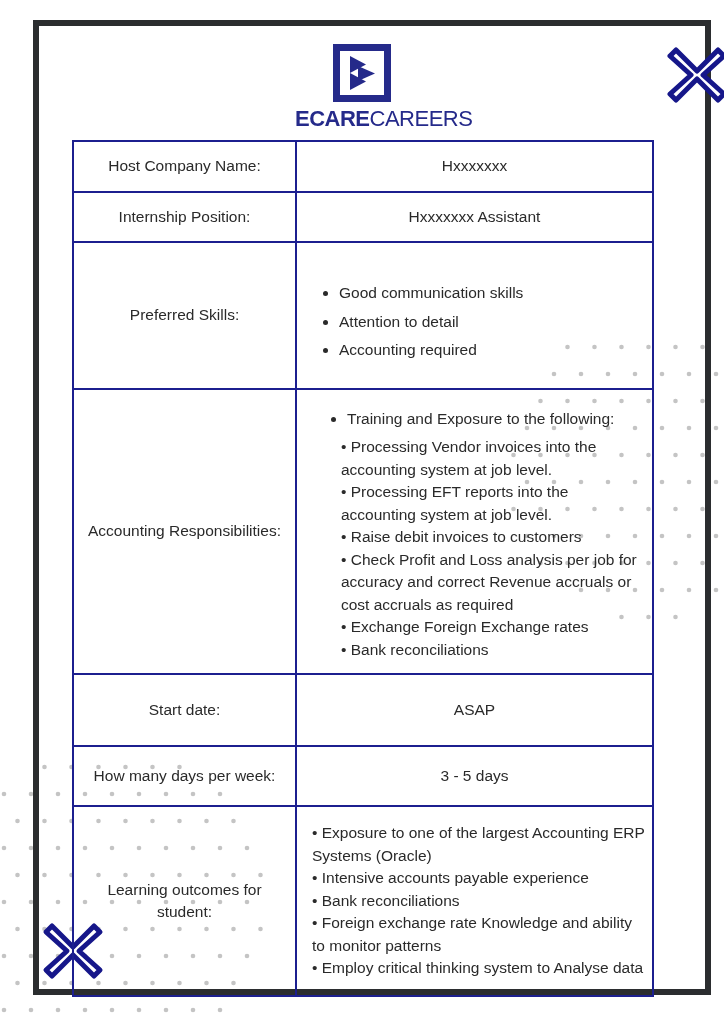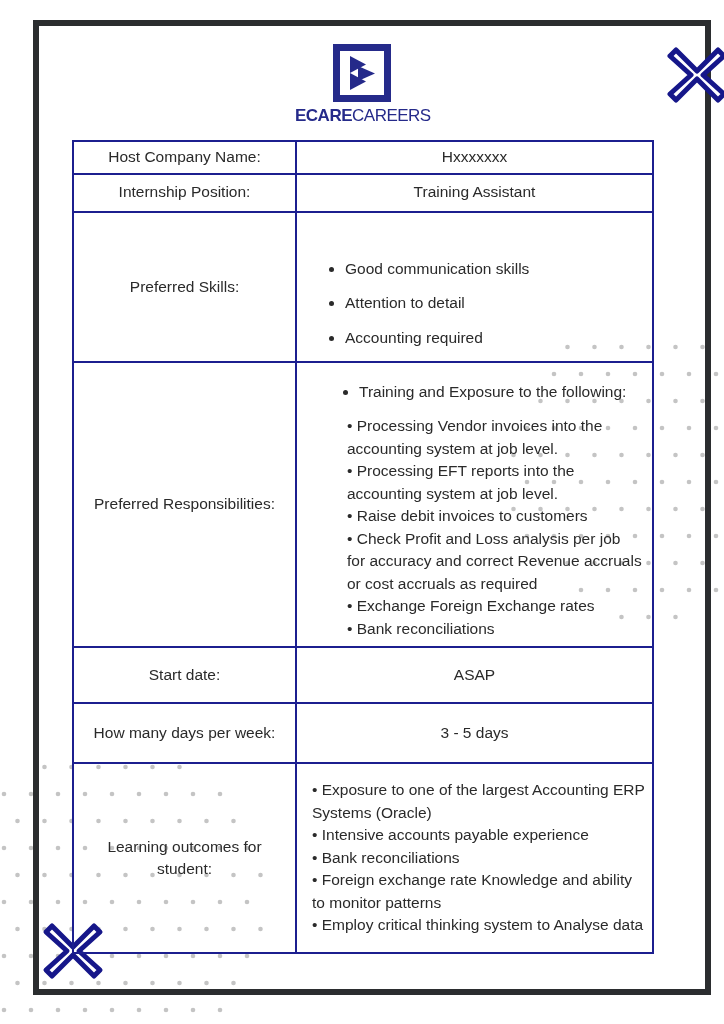--- a/index.html
+++ b/index.html
@@ -7,37 +7,37 @@
     width: 724px; height: 1024px; background: #ffffff; position: relative; overflow: hidden;
     font-family: "Liberation Sans", sans-serif; color: #2a2a2a;
   }
   .dots { position: absolute; pointer-events: none; }
   .frame {
     position: absolute; left: 33px; top: 20px; width: 666px; height: 963px;
     border: 6px solid #2b2d2f; box-sizing: content-box;
   }
   .logo { position: absolute; left: 295px; top: 44px; width: 134px; height: 86px; text-align: center; }
   .logo-mark { width: 58px; height: 58px; margin: 0 auto; display: block; }
-  .brand { margin-top: 4px; font-size: 17px; color: #252a8a; letter-spacing: -0.5px; white-space: nowrap; }
+  .brand { margin-top: 4px; font-size: 22px; color: #252a8a; letter-spacing: -0.5px; white-space: nowrap; }
   .brand .b1 { font-weight: bold; }
   .brand .b2 { font-weight: normal; }
 
   .tbl {
     position: absolute; left: 72px; top: 140px; width: 582px;
     border-collapse: collapse; table-layout: fixed;
   }
   .tbl td {
     border: 2px solid #1c1f8f; font-size: 15.5px; line-height: 22.5px; color: #2a2a2a;
-    vertical-align: middle; padding: 4px;
+    vertical-align: middle; padding: 13px;
   }
   .tbl td.lab { width: 209px; text-align: center; padding: 0 6px; }
   .tbl td.val { text-align: center; }
   .tbl td.list { text-align: left; padding: 0 10px 0 15px; }
   ul.bul { margin: 0; padding-left: 21px; list-style: disc; }
-  ul.bul li { margin: 12px; }
+  ul.bul li { margin: 6px; }
   .xmark { position: absolute; }
 </style>
 </head>
 <body>
 
 <svg class="dots" id="dots-right" style="left:0;top:0" width="724" height="1024">
     <circle cx="567.5" cy="347" r="2.3" fill="#c4c4c4"></circle>
     <circle cx="594.5" cy="347" r="2.3" fill="#c4c4c4"></circle>
     <circle cx="621.5" cy="347" r="2.3" fill="#c4c4c4"></circle>
     <circle cx="648.5" cy="347" r="2.3" fill="#c4c4c4"></circle>
@@ -264,49 +264,49 @@
 </div>
 
 <table class="tbl">
   <tbody>
       <tr style="height:24px">
     <td class="lab">Host Company Name:</td>
     <td class="val">Hxxxxxxx</td>
   </tr>
   <tr style="height:38px">
     <td class="lab">Internship Position:</td>
-    <td class="val">Training Assistant</td>
+    <td class="val">Hxxxxxxx Assistant</td>
   </tr>
   <tr style="height:147px">
     <td class="lab">Preferred Skills:</td>
     <td class="list" style="vertical-align:top;padding-top:33px">
       <ul class="bul" style="padding-left:21px">
         <li>Good communication skills</li>
         <li>Attention to detail</li>
         <li>Accounting required</li>
       </ul>
     </td>
   </tr>
   <tr style="height:285px">
-    <td class="lab">Preferred Responsibilities:</td>
-    <td class="list" style="padding-left:24px">
+    <td class="lab">Accounting Responsibilities:</td>
+    <td class="list" style="padding-left:18px">
       <ul class="bul" style="padding-left:26px">
         <li>Training and Exposure to the following:</li>
       </ul>
       <div style="padding-left:26px">
         <div>• Processing Vendor invoices into the accounting system at job level.</div>
         <div>• Processing EFT reports into the accounting system at job level.</div>
         <div>• Raise debit invoices to customers</div>
         <div>• Check Profit and Loss analysis per job for accuracy and correct Revenue accruals or cost accruals as required</div>
         <div>• Exchange Foreign Exchange rates</div>
         <div>• Bank reconciliations</div>
       </div>
     </td>
   </tr>
-  <tr style="height:56px">
+  <tr style="height:72px">
     <td class="lab">Start date:</td>
     <td class="val">ASAP</td>
   </tr>
   <tr style="height:60px">
     <td class="lab">How many days per week:</td>
     <td class="val">3 - 5 days</td>
   </tr>
   <tr style="height:190px">
     <td class="lab" style="padding:0 22px">Learning outcomes for student:</td>
     <td class="list" style="padding-left:15px;padding-right:6px">

